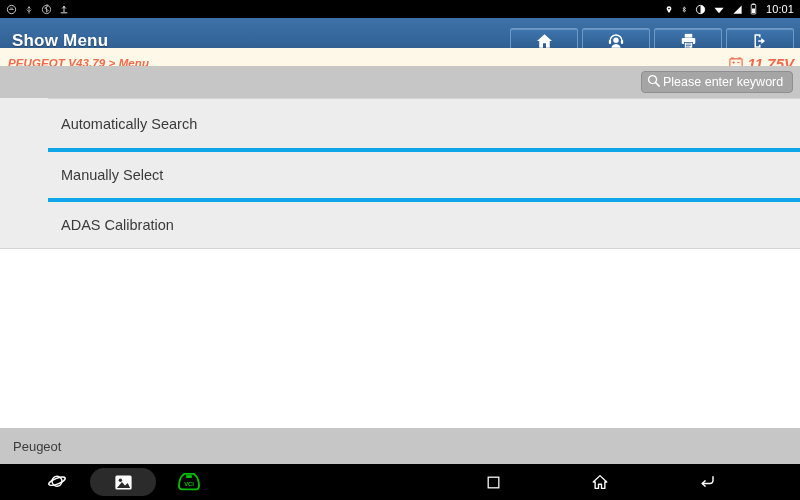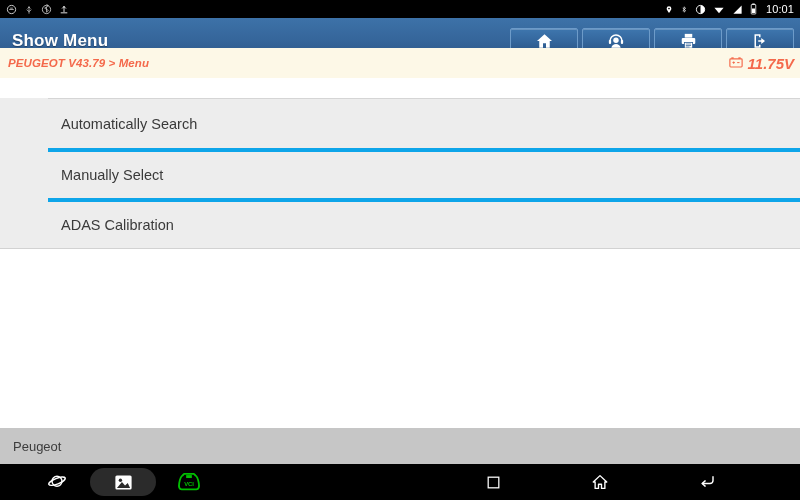--- a/index.html
+++ b/index.html
@@ -373,20 +373,31 @@
           <rect x="16" y="2" width="4" height="2.5" fill="#f4694b"></rect>
           <rect x="1.5" y="4.5" width="21" height="14" rx="1.5" fill="none" stroke="#f4694b" stroke-width="2"></rect>
           <path d="M6 11h4M8 9v4" stroke="#f4694b" stroke-width="1.8"></path>
           <path d="M14 11h4" stroke="#f4694b" stroke-width="1.8"></path>
         </svg>
       </span>
       <span class="volt-text">11.75V</span>
     </div>
   </div>
 
+  <div class="subbar">
+    <div class="search-box">
+      <span>
+        <svg width="15" height="15" viewBox="0 0 24 24">
+            <circle cx="10.5" cy="10.5" r="6.4" fill="none" stroke="#ffffff" stroke-width="2.1"></circle>
+            <path d="M15.3 15.3 L21 21" stroke="#ffffff" stroke-width="2.4" stroke-linecap="round"></path>
+          </svg>
+      </span>
+      <span class="search-ph">Please enter keyword</span>
+    </div>
+  </div>
 
   <div class="menu-list">
     <div class="menu-item">
       <span class="menu-label">Automatically Search</span>
     </div>
     <div class="menu-item">
       <span class="menu-label">Manually Select</span>
     </div>
     <div class="menu-item">
       <span class="menu-label">ADAS Calibration</span>

